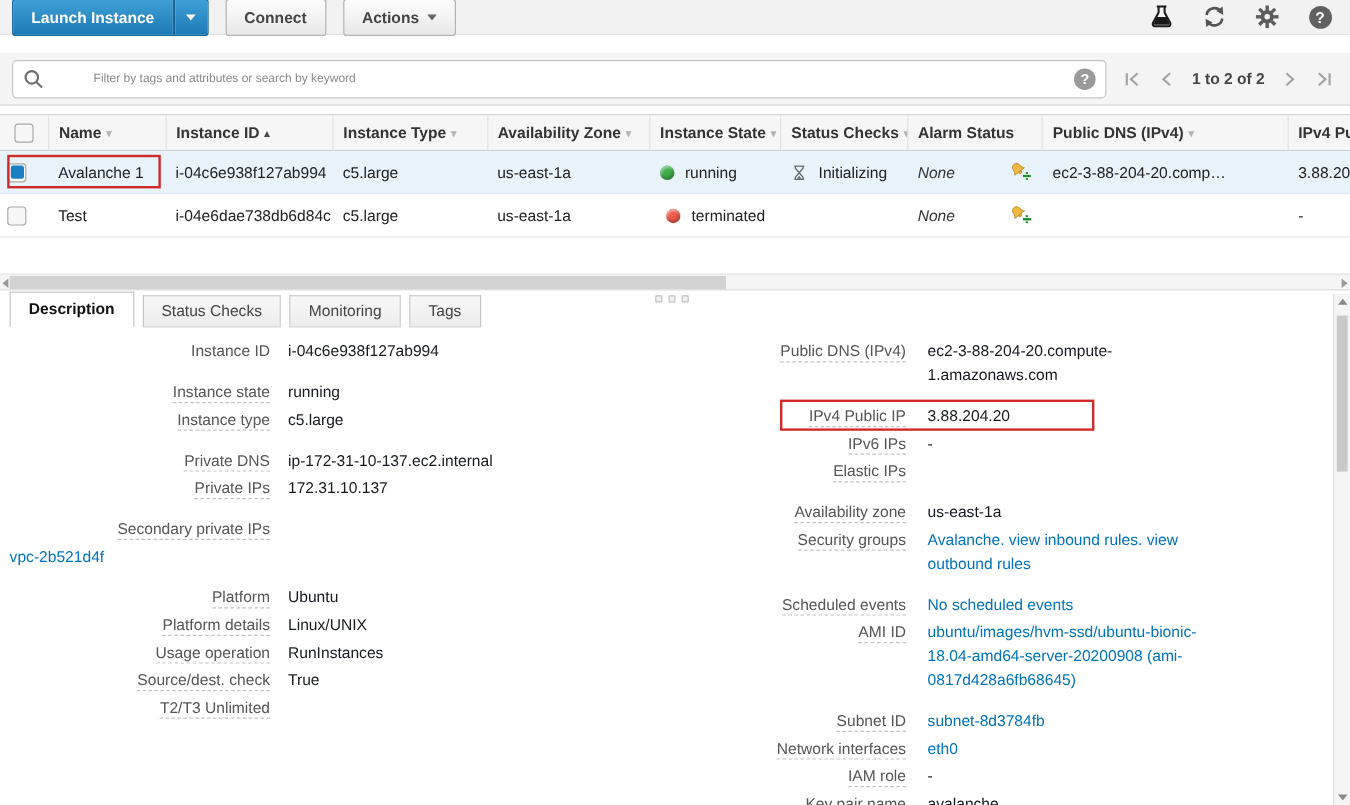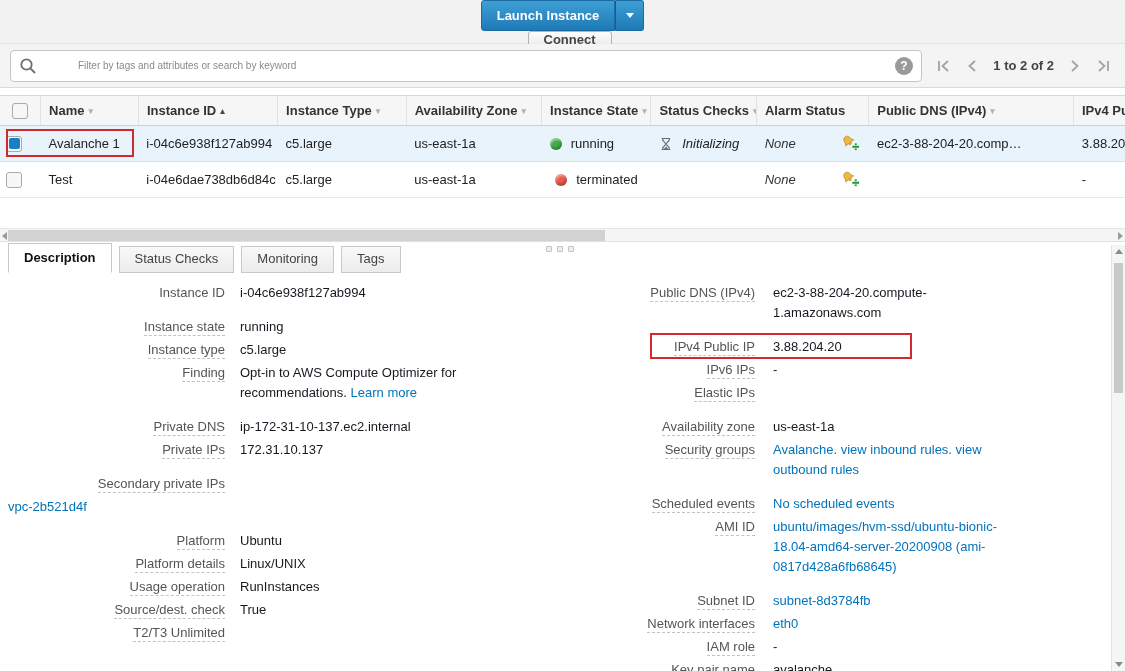--- a/index.html
+++ b/index.html
@@ -1,22 +1,22 @@
 <!DOCTYPE html>
 <html><head>
 <meta charset="utf-8">
 <style>
   html,body{margin:0;padding:0;}
   body{
     width:1125px;height:671px;overflow:hidden;position:relative;
     background:#fff;font-family:"Liberation Sans",sans-serif;font-size:13px;color:#222;
   }
   
-  .toolbar{position:absolute;left:0;top:0;width:1125px;height:44px;background:#f2f2f2;
-    border-bottom:1px solid #e3e3e3;display:flex;align-items:center;padding:0 10px;box-sizing:border-box;flex-direction:column;}
+  .toolbar{position:absolute;left:0;top:0;width:1125px;height:29px;background:#f2f2f2;
+    border-bottom:1px solid #e3e3e3;display:flex;align-items:center;padding:0 10px;box-sizing:border-box;}
   .splitbtn{display:flex;height:31px;}
   .btn{height:31px;display:flex;align-items:center;font-weight:bold;font-size:13px;box-sizing:border-box;cursor:pointer;}
   .btn-blue{background:linear-gradient(#3e9fd6,#1e7ab5);border:1px solid #196ba2;color:#fff;}
   .launch-main{padding:0 15px;border-radius:3px 0 0 3px;}
   .launch-caret{width:29px;justify-content:center;border-radius:0 3px 3px 0;border-left:1px solid #15608f;}
   .btn-gray{background:linear-gradient(#fdfdfd,#e8e8e8);border:1px solid #b3b3b3;color:#444;
     padding:0 15px;margin-left:14px;border-radius:3px;}
   .caret-down{width:0;height:0;border-left:4px solid transparent;border-right:4px solid transparent;border-top:5px solid currentColor;display:inline-block;}
   .btn-gray .caret-down{margin-left:7px;color:#666;}
   .top-icons{margin-left:auto;display:flex;align-items:center;gap:22px;padding-right:4px;}
@@ -232,21 +232,21 @@
         <div class="td" style="width: 101px;">
           <span>Avalanche 1</span>
         </div>
         <div class="td" style="width: 144px;">i-04c6e938f127ab994</div>
         <div class="td" style="width: 133px;">c5.large</div>
         <div class="td" style="width: 140px;">us-east-1a</div>
         <div class="td" style="width: 113px;">
           <span class="statedot" style="background: rgb(63, 174, 73);"></span>
           <span>running</span>
         </div>
-        <div class="td" style="width: 109px; font-style: italic;">
+        <div class="td" style="width: 109px;">
           <svg width="14" height="14" viewBox="0 0 14 14" style="margin-right:9px;flex:0 0 auto">
             <path d="M2.8 1.5h8.4M2.8 12.5h8.4M3.8 1.5v1.7l3.2 3.8 3.2-3.8V1.5M3.8 12.5v-1.7l3.2-3.8 3.2 3.8v1.7" fill="none" stroke="#5f6b7a" stroke-width="1.1"></path>
             <path d="M5 11.9l2-2.4 2 2.4z" fill="#5f6b7a"></path>
           </svg>
           <span>Initializing</span>
         </div>
         <div class="td" style="width: 116px; justify-content: space-between;">
           <span class="alarm-none">None</span>
           <span><svg width="19" height="17" viewBox="0 0 19 17" style="flex:0 0 auto">
               <g transform="rotate(-38 7 8)">
@@ -326,24 +326,20 @@
       </div>
       <div class="dgroup">
         <div class="drow">
           <div class="dlabel"><span class="tip">Instance state</span></div>
           <div class="dvalue"><span>running</span></div>
         </div>
         <div class="drow">
           <div class="dlabel"><span class="tip">Instance type</span></div>
           <div class="dvalue"><span>c5.large</span></div>
         </div>
-        <div class="drow">
-          <div class="dlabel"><span class="tip">Finding</span></div>
-          <div class="dvalue"><span>Opt-in to AWS Compute Optimizer for recommendations. </span><span class="lk">Learn more</span></div>
-        </div>
       </div>
       <div class="dgroup">
         <div class="drow">
           <div class="dlabel"><span class="tip">Private DNS</span></div>
           <div class="dvalue"><span>ip-172-31-10-137.ec2.internal</span></div>
         </div>
         <div class="drow">
           <div class="dlabel"><span class="tip">Private IPs</span></div>
           <div class="dvalue"><span>172.31.10.137</span></div>
         </div>

